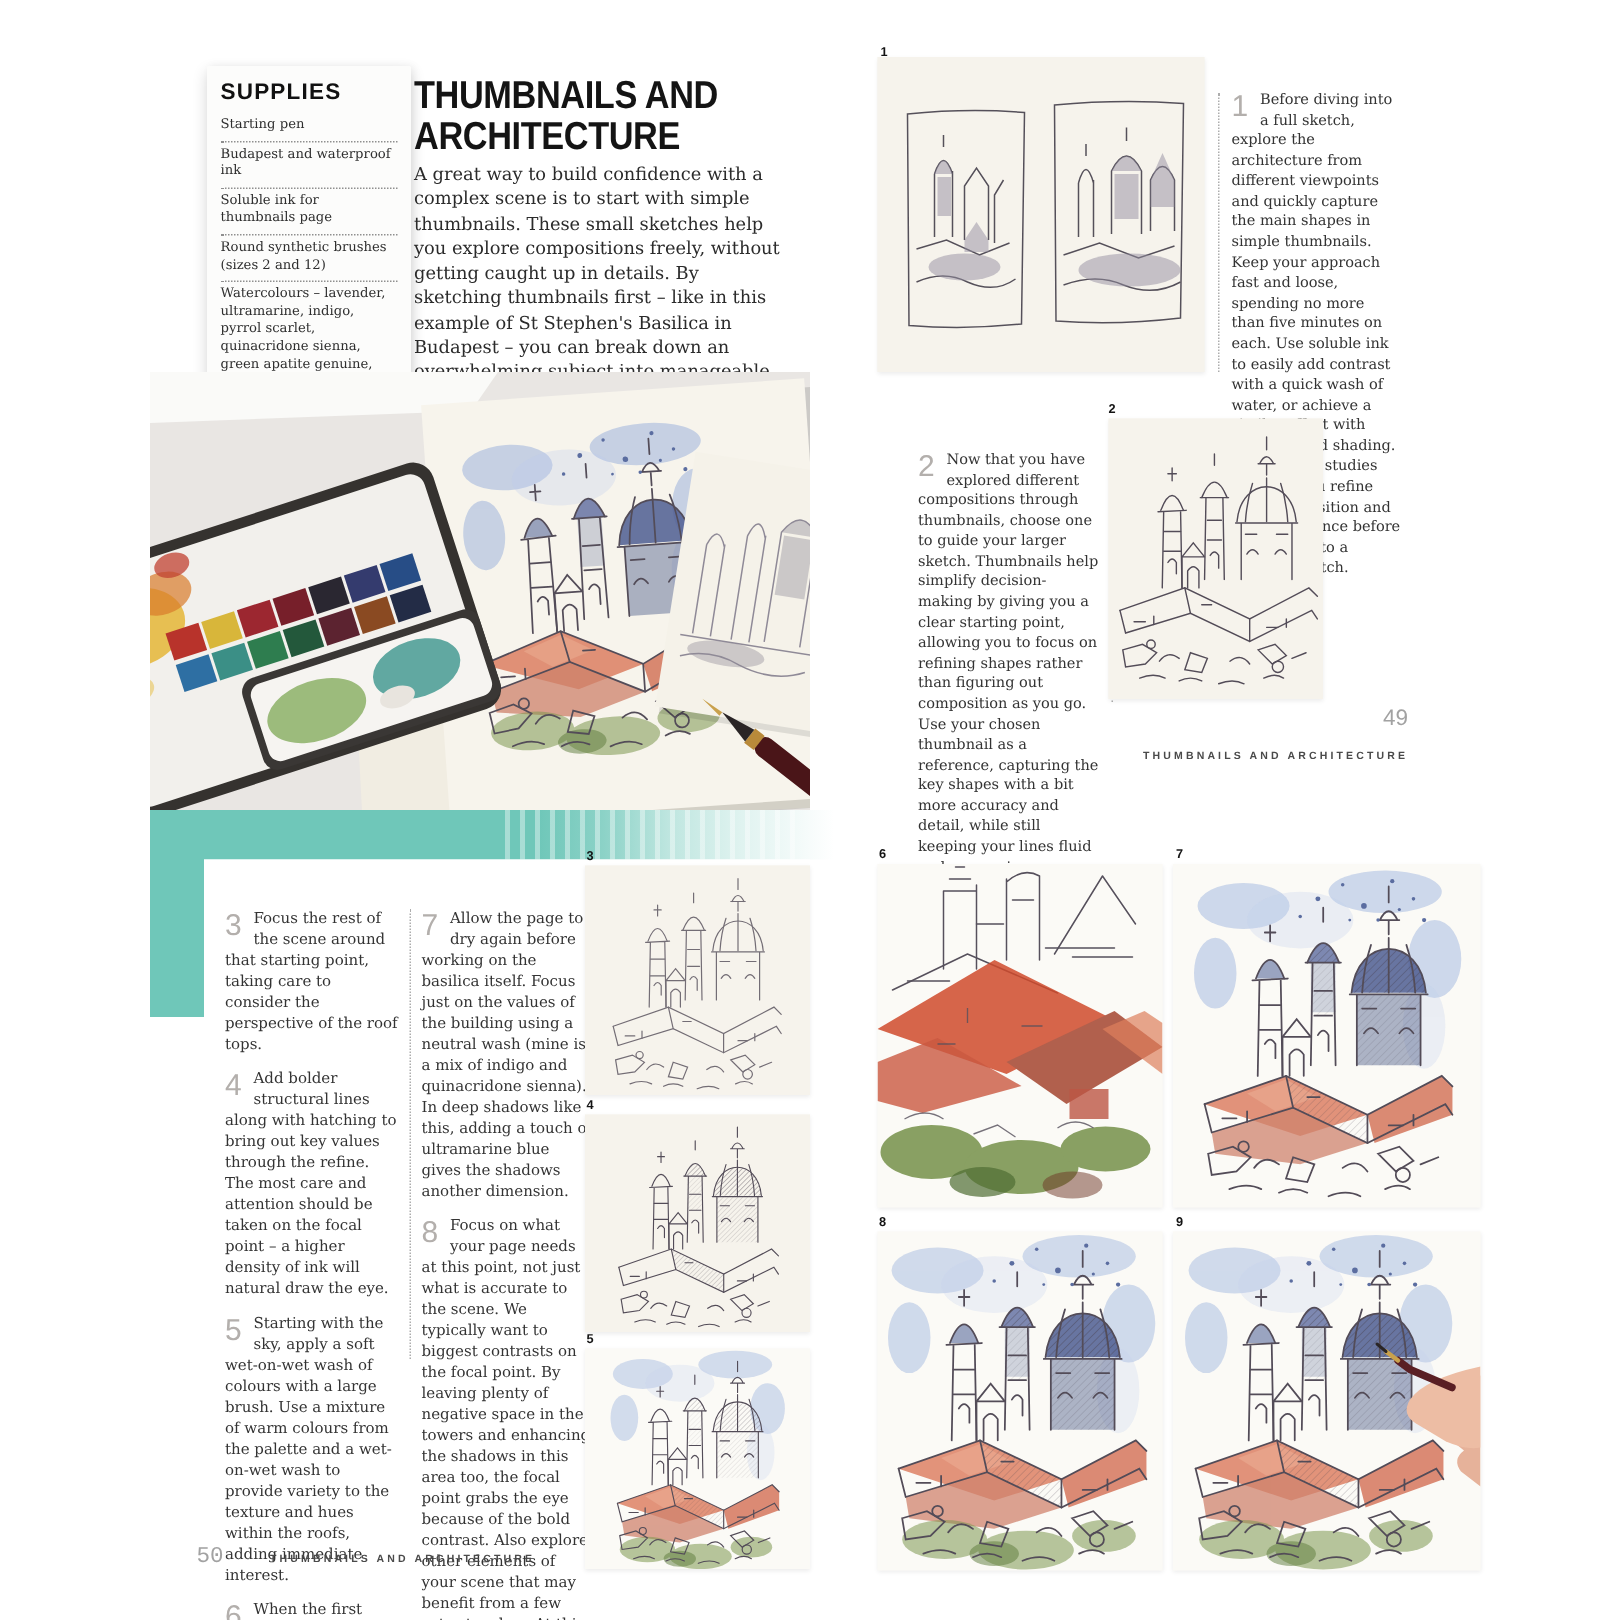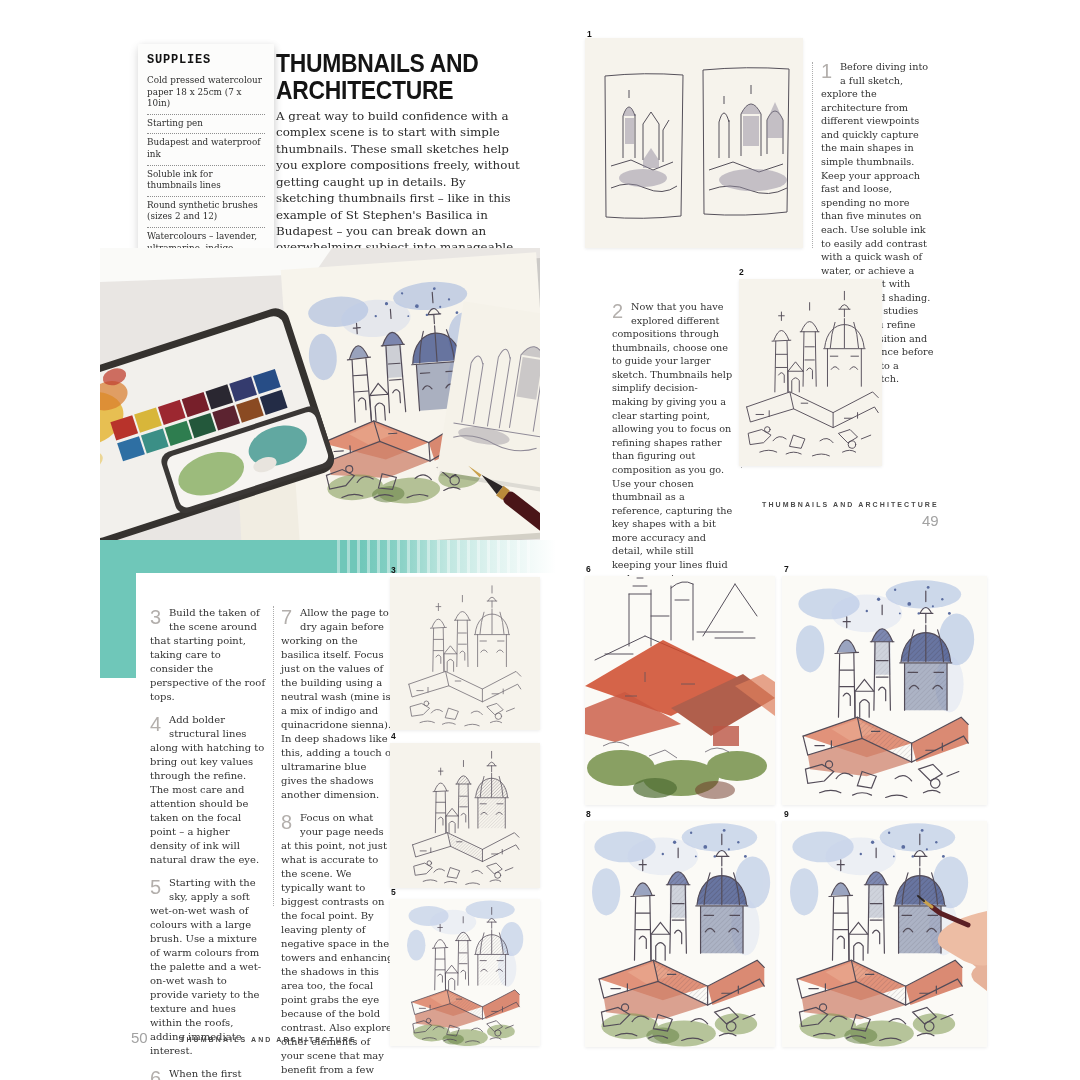--- a/index.html
+++ b/index.html
@@ -3,21 +3,21 @@
 <meta charset="utf-8">
 <style>
   html,body{margin:0;padding:0;background:#ffffff;}
   .canvas{position:relative;width:1080px;height:1080px;background:#ffffff;overflow:hidden;
           font-family:"DejaVu Serif",serif;}
   .abs{position:absolute;}
 
   
   .supplies-box{left:138px;top:44px;width:118px;padding:9px 9px 12px 9px;background:#fcfcfb;
     box-shadow:0 4px 10px rgba(0,0,0,.16), 2px 0 6px rgba(0,0,0,.05);border-radius:1px;}
-  .supplies-head{font-family:Liberation Mono, monospace;font-weight:bold;font-size:12px;
+  .supplies-head{font-family:Liberation Sans, sans-serif;font-weight:bold;font-size:15px;
     letter-spacing:.8px;color:#111;margin-bottom:5px;}
   .supplies-item{font-size:8.8px;line-height:1.32;color:#2e2e2e;padding:3px 0 4px 0;
     border-bottom:1px dotted #8f8f8f;}
   .supplies-item:last-child{border-bottom:1px dotted #8f8f8f;}
   .page-title{left:276px;top:50px;width:250px;font-family:"Liberation Sans",sans-serif;
     font-weight:900;font-size:26px;line-height:1.05;color:#141414;letter-spacing:-.3px;
     transform:scaleX(.88);transform-origin:left top;}
   .intro{left:276px;top:108px;width:252px;font-size:11.9px;line-height:1.38;color:#2b2b2b;}
 
   
@@ -130,24 +130,23 @@
         <circle cx="88" cy="30" r="0.8"></circle>
           <circle cx="130" cy="30" r="1.2"></circle>
           <circle cx="60" cy="28" r="1"></circle>
         <circle cx="116" cy="24" r="0.9"></circle>
       </g>
     </defs>
   </svg>
 
   <div class="abs supplies-box">
     <div class="supplies-head">SUPPLIES</div>
-    <div class="supplies-item">Cold pressed watercolour paper 18 x 25cm (7 x 10in)</div>
     <div class="supplies-item">Starting pen</div>
     <div class="supplies-item">Budapest and waterproof ink</div>
-    <div class="supplies-item">Soluble ink for thumbnails lines</div>
+    <div class="supplies-item">Soluble ink for thumbnails page</div>
     <div class="supplies-item">Round synthetic brushes (sizes 2 and 12)</div>
     <div class="supplies-item">Watercolours – lavender, ultramarine, indigo, pyrrol scarlet, quinacridone sienna, green apatite genuine, hansa yellow medium</div>
   </div>
 
   <div class="abs page-title">
     <div>THUMBNAILS AND</div>
     <div>ARCHITECTURE</div>
   </div>
 
   <div class="abs intro">A great way to build confidence with a complex scene is to start with simple thumbnails. These small sketches help you explore compositions freely, without getting caught up in details. By sketching thumbnails first – like in this example of St Stephen's Basilica in Budapest – you can break down an overwhelming subject into manageable shapes, refining your approach before committing to a full sketch.</div>
@@ -279,29 +278,29 @@
   <div class="abs fig" style="left:739px;top:279px;width:143px;height:187px;">
     <svg viewBox="0 0 143 187">
       <rect width="143" height="187" fill="#f6f3ec"></rect>
       <g transform="translate(2,2) scale(0.94)">
           <use href="#basilica-lines"></use>
         </g>
     </svg>
   </div>
 
   <div class="abs footer-title" style="left:762px;top:501px;">THUMBNAILS AND ARCHITECTURE</div>
-  <div class="abs pageno" style="left:922px;top:512px;">49</div>
+  <div class="abs pageno" style="left:922px;top:470px;">49</div>
 
   <div class="abs teal-band"></div>
   <div class="abs teal-streaks"></div>
   <div class="abs teal-left"></div>
   <div class="abs white-panel"></div>
 
   <div class="abs step-col" style="left:150px;top:606px;width:116px;">
-    <p class="step"><span class="step-num">3</span><span>Build the taken of the scene around that starting point, taking care to consider the perspective of the roof tops.</span></p>
+    <p class="step"><span class="step-num">3</span><span>Focus the rest of the scene around that starting point, taking care to consider the perspective of the roof tops.</span></p>
     <p class="step"><span class="step-num">4</span><span>Add bolder structural lines along with hatching to bring out key values through the refine. The most care and attention should be taken on the focal point – a higher density of ink will natural draw the eye.</span></p>
     <p class="step"><span class="step-num">5</span><span>Starting with the sky, apply a soft wet-on-wet wash of colours with a large brush. Use a mixture of warm colours from the palette and a wet-on-wet wash to provide variety to the texture and hues within the roofs, adding immediate interest.</span></p>
     <p class="step"><span class="step-num">6</span><span>When the first layer is dry, pick out more specific hues in the roofs with a second layer of colour, as well as shapes and textures in the foreground.</span></p>
   </div>
 
   <div class="abs dotline" style="left:273px;top:606px;height:300px;"></div>
 
   <div class="abs step-col" style="left:281px;top:606px;width:114px;">
     <p class="step"><span class="step-num">7</span><span>Allow the page to dry again before working on the basilica itself. Focus just on the values of the building using a neutral wash (mine is a mix of indigo and quinacridone sienna). In deep shadows like this, adding a touch of ultramarine blue gives the shadows another dimension.</span></p>
     <p class="step"><span class="step-num">8</span><span>Focus on what your page needs at this point, not just what is accurate to the scene. We typically want to biggest contrasts on the focal point. By leaving plenty of negative space in the towers and enhancing the shadows in this area too, the focal point grabs the eye because of the bold contrast. Also explore other elements of your scene that may benefit from a few extra touches. At this point, I enjoy adding splashes and splatters in the sky using the same neutral and blue colours as used on the tower.</span></p>
@@ -340,21 +339,21 @@
         <use href="#wash-roofs"></use>
           <use href="#wash-green"></use>
         <g opacity="0.6">
             <use href="#basilica-hatch"></use>
           </g>
         <use href="#basilica-lines"></use>
       </g>
     </svg>
   </div>
 
-  <div class="abs pageno" style="left:131px;top:1029px;">50</div>
+  <div class="abs pageno" style="left:131px;top:1029px;font-family:Liberation Mono, monospace;">50</div>
   <div class="abs footer-title" style="left:180px;top:1036px;">THUMBNAILS AND ARCHITECTURE</div>
 
   <div class="abs figlab" style="left:586px;top:564px;">6</div>
   <div class="abs fig paint" style="left:585px;top:576px;width:190px;height:229px;">
     <svg viewBox="0 0 190 229">
       <rect width="190" height="229" fill="#fbfaf6"></rect>
       <g fill="none" stroke="#56505c" stroke-width="1" stroke-linecap="round">
         <path d="M44,70 V18 M66,70 V14 M44,18 h22 M48,10 h14 M52,2 h6"></path>
         <path d="M86,64 V10 M108,64 V8 M86,12 q11,-10 22,-4"></path>
         <path d="M118,60 L150,8 M150,8 L172,40 M130,62 h40"></path>

